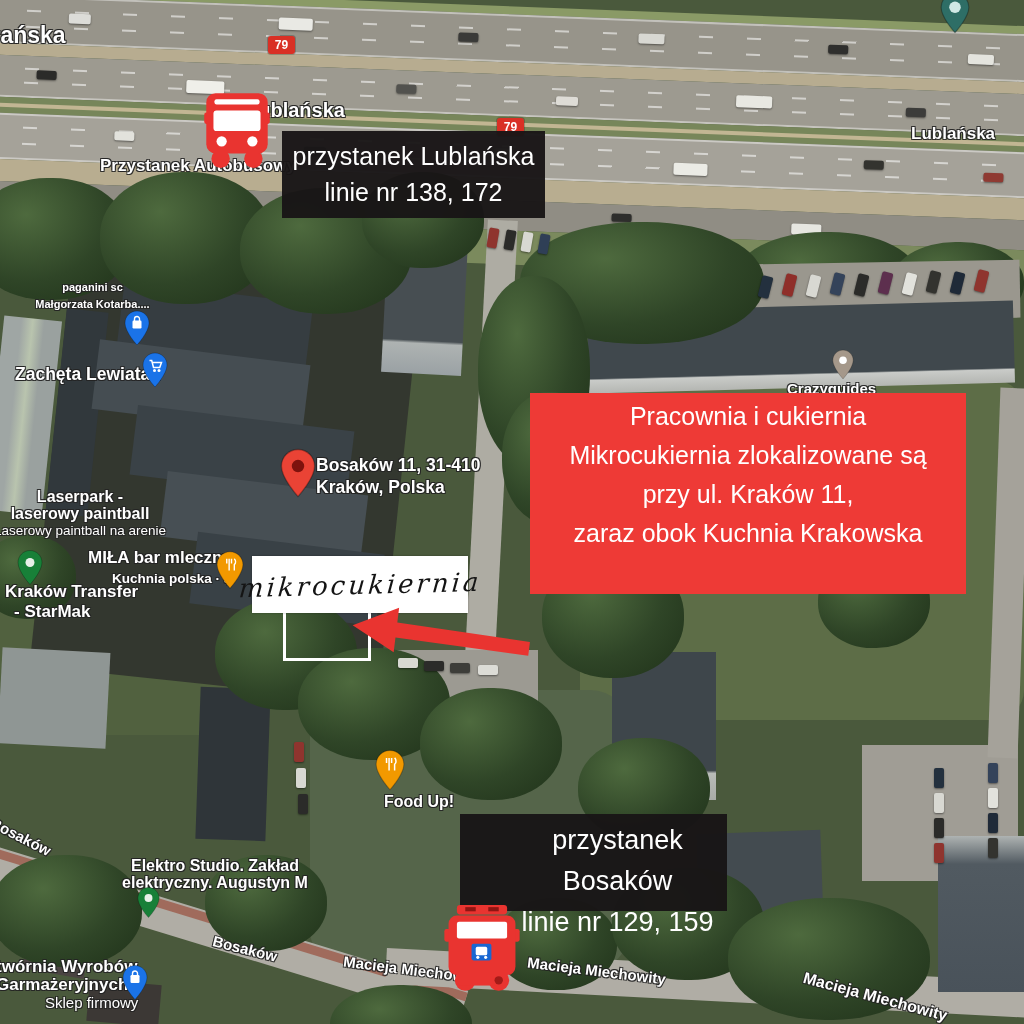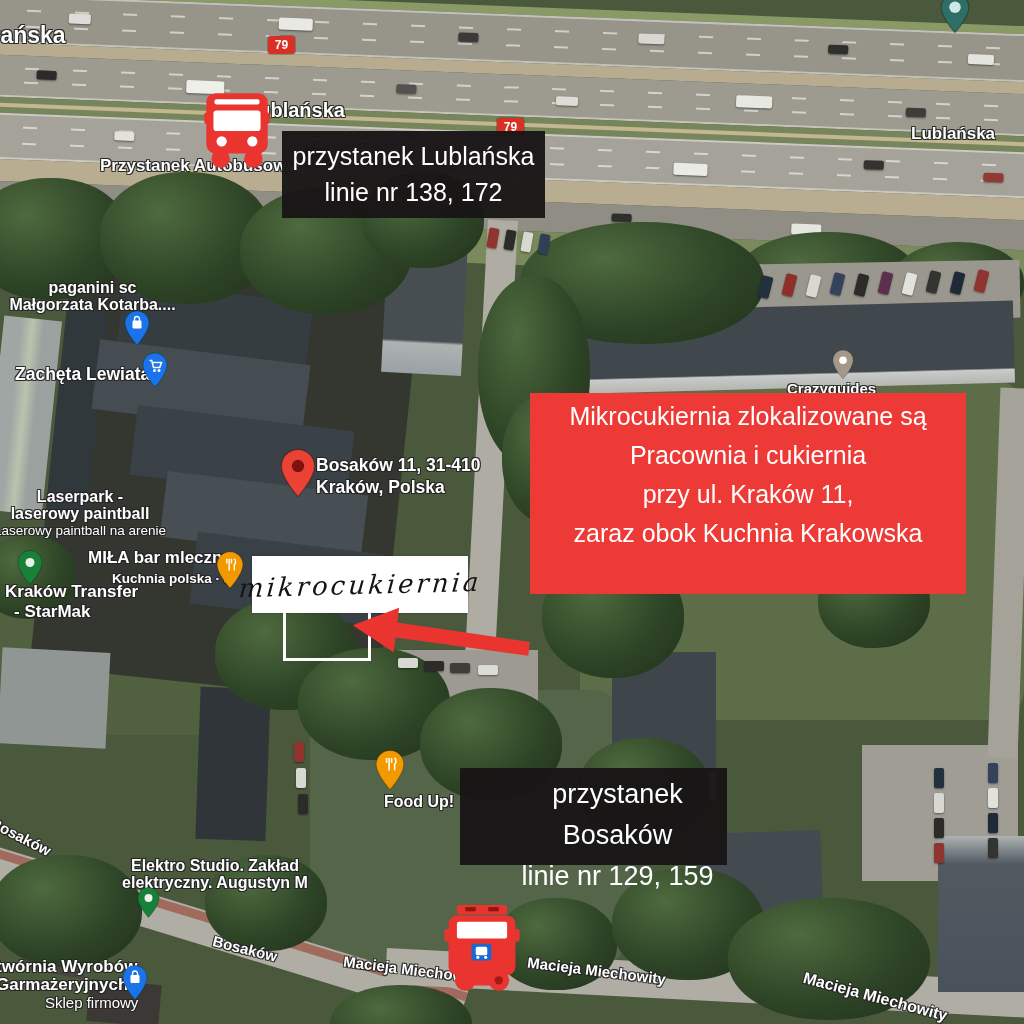--- a/index.html
+++ b/index.html
@@ -176,21 +176,21 @@
   <span class="car" style="left:296px;top:768px;width:10px;height:20px;background:#d8d8d2;z-index:18;"></span>
   <span class="car" style="left:298px;top:794px;width:10px;height:20px;background:#2b2b29;z-index:18;"></span>
 
   <div class="map-label" style="left:-6px;top:22px;font-size:23px;">łańska</div>
   <div class="map-label" style="left:246px;top:99px;font-size:20px;">Lublańska</div>
   <div class="map-label" style="left:911px;top:124px;font-size:17px;">Lublańska</div>
   <div class="shield" style="left:268px;top:36px;">79</div>
   <div class="shield" style="left:497px;top:118px;">79</div>
   <div class="map-label" style="left:100px;top:156px;font-size:17px;z-index:41;">Przystanek Autobusowy</div>
 
-  <div class="map-label center" style="left:0px;top:279px;width:185px;font-size:16px;line-height:17px;">
+  <div class="map-label center" style="left:0px;top:279px;width:185px;font-size:11px;line-height:17px;">
     <div>paganini sc</div>
     <div>Małgorzata Kotarba....</div>
   </div>
   <div class="map-label" style="left:15px;top:364px;font-size:17.5px;">Zachęta Lewiatan</div>
   <div class="map-label" style="left:316px;top:454px;font-size:17.5px;line-height:22px;">
     <div>Bosaków 11, 31-410</div>
     <div>Kraków, Polska</div>
   </div>
   <div class="map-label center" style="left:-14px;top:488px;width:188px;font-size:16px;line-height:17px;">
     <div>Laserpark -</div>
@@ -299,33 +299,33 @@
       <circle cx="39.5" cy="51" r="1.5" fill="#fff"></circle>
     <circle cx="52" cy="73" r="4" fill="#a31b18"></circle>
   </svg>
 
   <div class="ann-box ann-black" style="left:282px;top:131px;width:263px;height:87px;font-size:25px;line-height:36px;padding-top:7px;box-sizing:border-box;">
     <div>przystanek Lublańska</div>
     <div>linie nr 138, 172</div>
   </div>
 
   <div class="ann-box ann-red" style="left:530px;top:393px;width:436px;height:201px;font-size:25px;line-height:39px;padding-top:4px;box-sizing:border-box;">
+    <div>Pracownia i cukiernia</div>
     <div>Mikrocukiernia zlokalizowane są</div>
-    <div>Pracownia i cukiernia</div>
     <div>przy ul. Kraków 11,</div>
     <div>zaraz obok Kuchnia Krakowska</div>
   </div>
 
   <div class="hw-box" style="left:252px;top:556px;width:216px;height:57px;">
     <span class="hw-text" style="font-size:26px;">mikrocukiernia</span>
   </div>
   <div class="white-rect" style="left:283px;top:610px;width:82px;height:45px;"></div>
 
   <svg class="arrow" style="left:350px;top:610px;transform:rotate(7deg);" width="182" height="52" viewBox="0 0 182 52">
     <polygon points="2,26 46,3 46,18 180,21 180,35 46,33 46,48" fill="#e93430"></polygon>
   </svg>
 
-  <div class="ann-box ann-black" style="left:460px;top:768px;width:267px;height:97px;font-size:27px;line-height:41px;padding-top:6px;box-sizing:border-box;padding-left:48px;">
+  <div class="ann-box ann-black" style="left:460px;top:814px;width:267px;height:97px;font-size:27px;line-height:41px;padding-top:6px;box-sizing:border-box;padding-left:48px;">
     <div>przystanek Bosaków</div>
     <div>linie nr 129, 159</div>
   </div>
 
 </div>
 
 </body></html>

